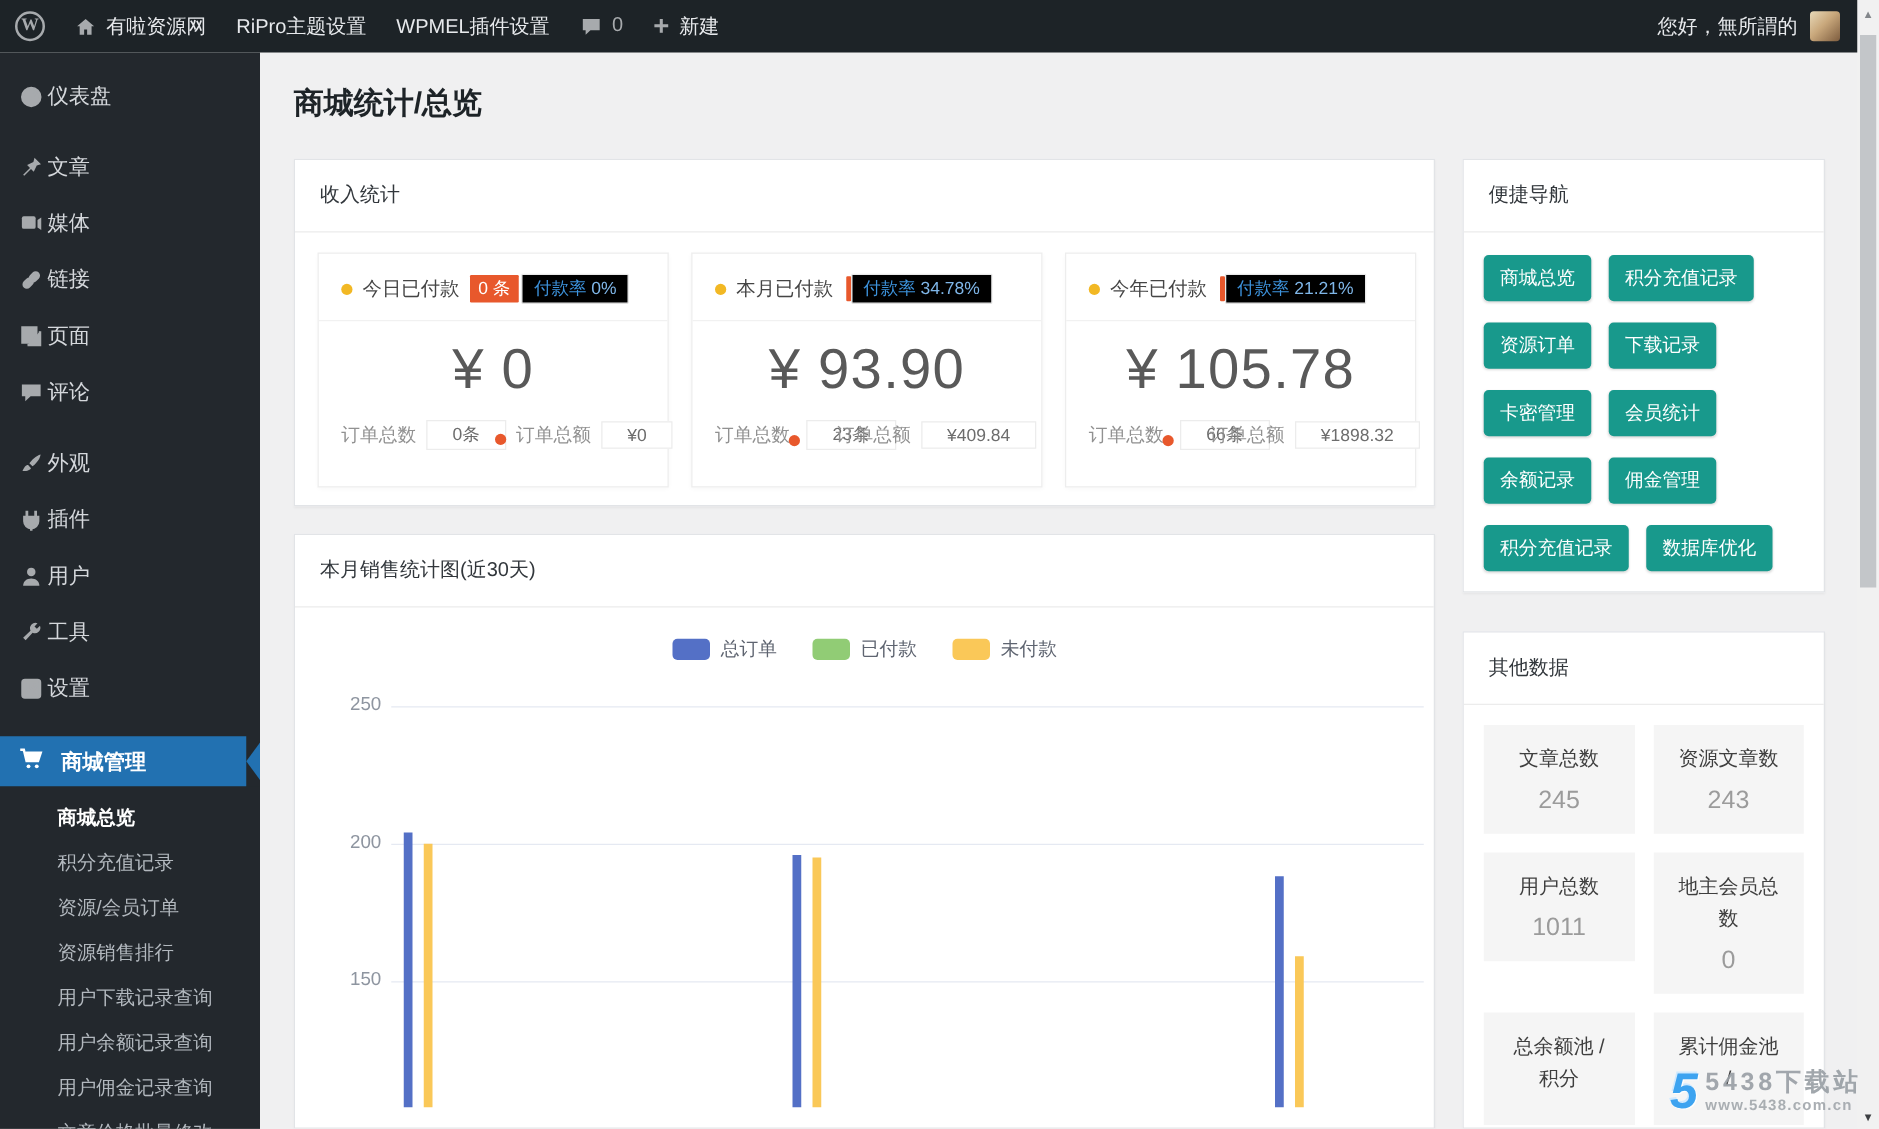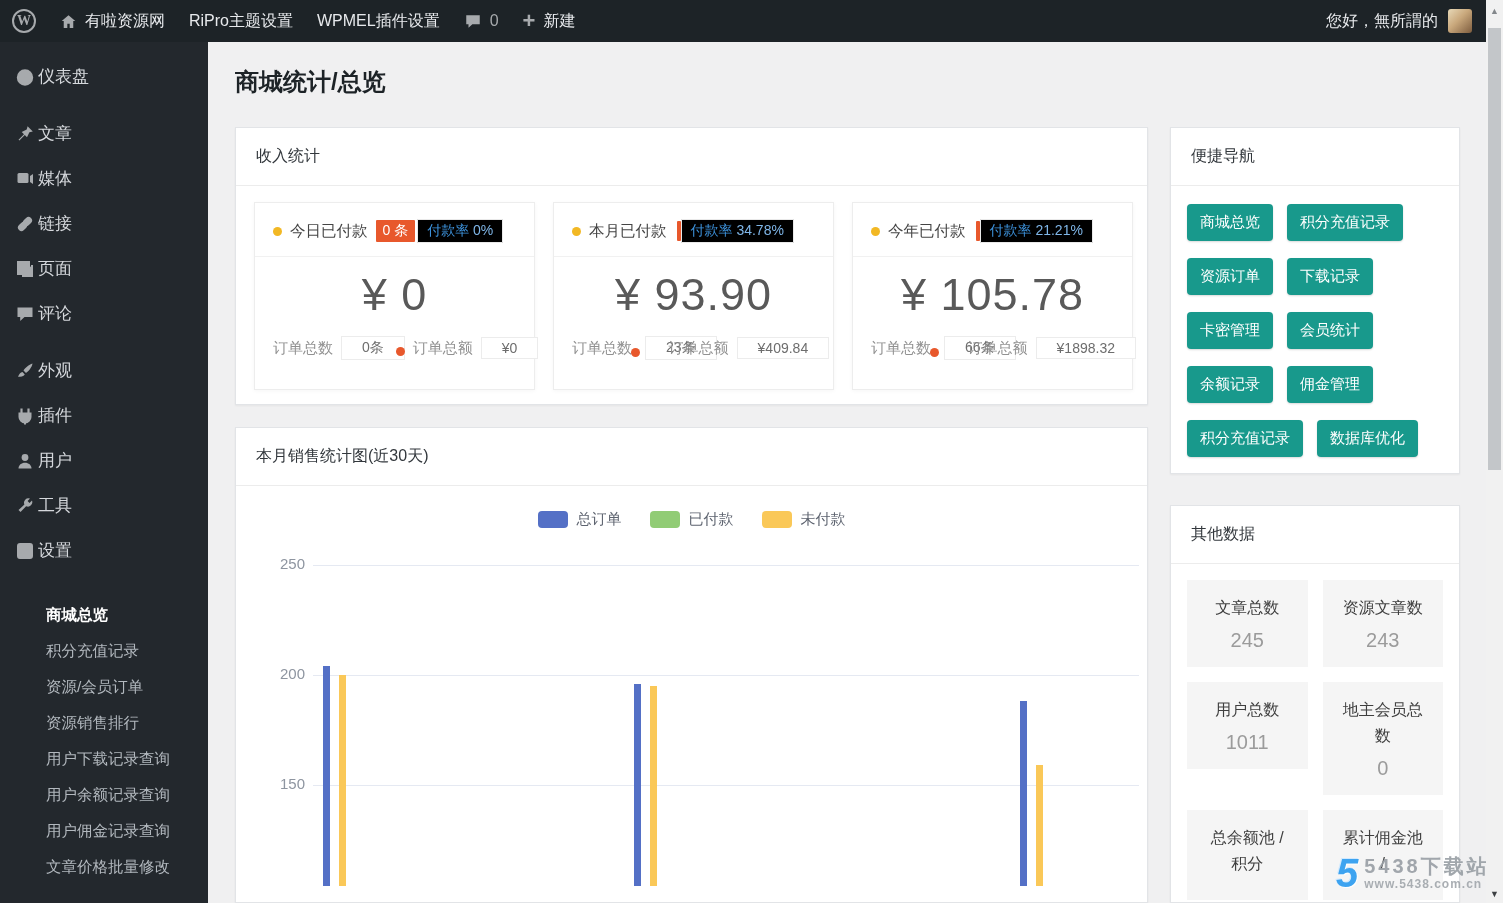--- a/index.html
+++ b/index.html
@@ -245,20 +245,32 @@
       <span class="mi-icon">
         <svg width="20" height="20" viewBox="0 0 20 20" fill="none">
             <rect x="3" y="3" width="14" height="14" rx="2" stroke-width="2"></rect>
             <path d="M7.5 6v8M12.5 6v8" stroke-width="2"></path>
             <path d="M5.5 12l2-2 2 2M14.5 8l-2 2-2-2" stroke-width="1.6"></path>
           </svg>
       </span>
       <span class="mi-label">设置</span>
     </div>
     <div class="menu-sep-lg"></div>
+    <div id="shop-menu">
+      <span class="bgbar"></span>
+      <span class="mi-icon">
+        <svg width="22" height="22" viewBox="0 0 20 20" fill="none">
+            <path d="M2 3.5h2.6l2 8.2h8.3l2-6H6" stroke-width="1.8"></path>
+            <circle cx="8" cy="15.5" r="1.4" fill="#fff" stroke="none"></circle>
+            <circle cx="14" cy="15.5" r="1.4" fill="#fff" stroke="none"></circle>
+          </svg>
+      </span>
+      <span class="mi-label">商城管理</span>
+      <span id="shop-arrow"></span>
+    </div>
     <div id="submenu">
       <div class="submenu-item active">商城总览</div>
       <div class="submenu-item">积分充值记录</div>
       <div class="submenu-item">资源/会员订单</div>
       <div class="submenu-item">资源销售排行</div>
       <div class="submenu-item">用户下载记录查询</div>
       <div class="submenu-item">用户余额记录查询</div>
       <div class="submenu-item">用户佣金记录查询</div>
       <div class="submenu-item">文章价格批量修改</div>
     </div>

